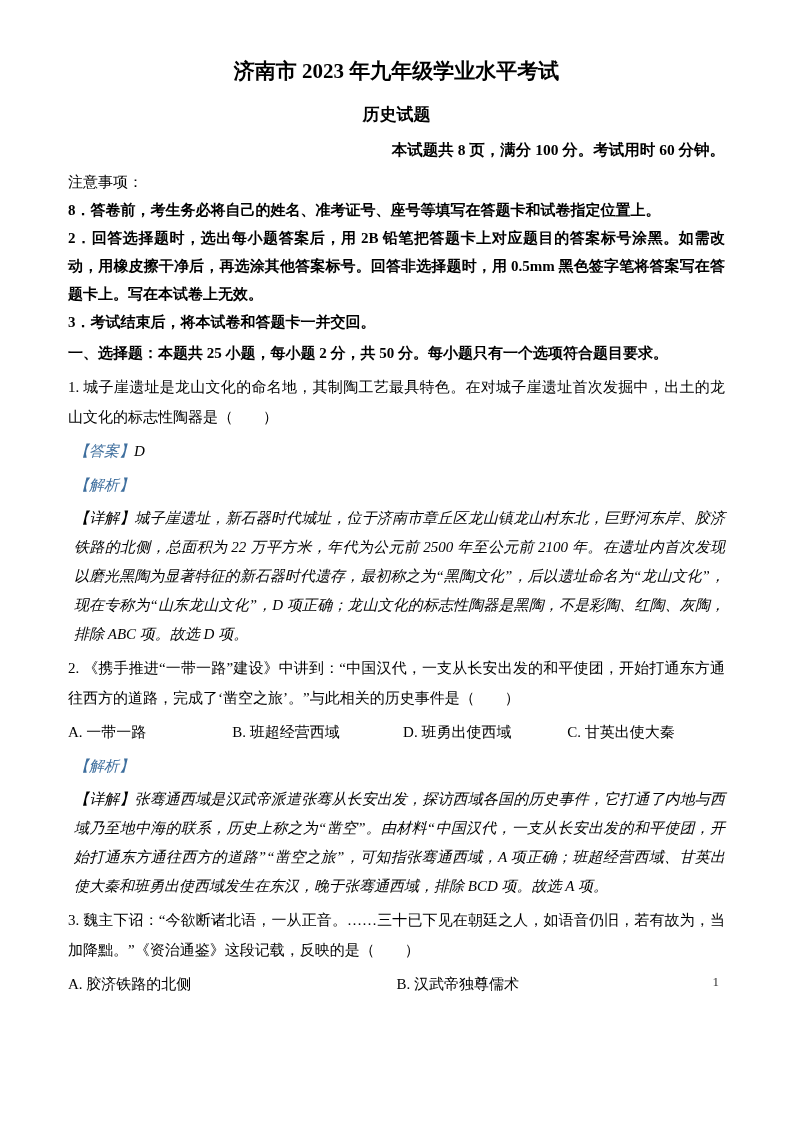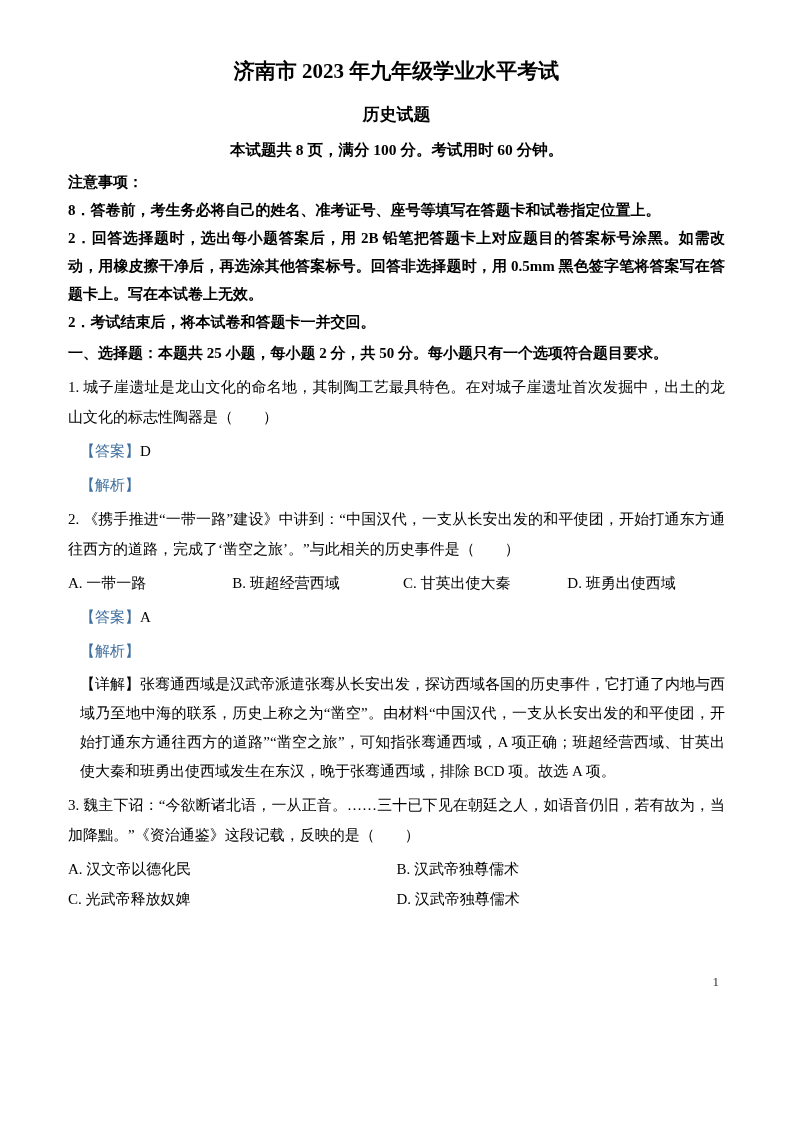--- a/index.html
+++ b/index.html
@@ -26,28 +26,28 @@
   }
   .doc-subtitle {
     margin: 0 0 6px 0;
     text-align: center;
     font-size: 17px;
     font-weight: bold;
     line-height: 30px;
   }
   .doc-info {
     margin: 0 0 4px 0;
-    text-align: center;
+    text-align: right;
     font-size: 15.5px;
     font-weight: bold;
     line-height: 28px;
   }
   .notice-heading {
     margin: 0;
-    font-weight: bold;
+    font-weight: normal;
     line-height: 28px;
   }
   .notice-item {
     margin: 0;
     font-weight: bold;
     line-height: 28px;
     text-align: justify;
   }
   .section-heading {
     margin: 2px 0 0 0;
@@ -66,23 +66,24 @@
     margin: 4px 0 0 0;
     line-height: 30px;
   }
   .options-2 {
     display: grid;
     grid-template-columns: 50% 50%;
     margin: 4px 0 0 0;
     line-height: 30px;
   }
   .answer-line, .analysis-line, .detail-para {
-    margin: 4px 0 0 12px;
+    margin: 4px 0 0 6px;
     line-height: 30px;
     text-align: justify;
+    font-style: italic;
   }
   .detail-para { line-height: 29px; }
   .blue-label { color: #3f6f9e; }
   .page-number {
     position: absolute;
     right: 74px;
     bottom: 14px;
     font-size: 13px;
     color: #333333;
   }
@@ -92,41 +93,41 @@
 
 <div class="page">
 
   <h1 class="doc-title">济南市 2023 年九年级学业水平考试</h1>
   <h2 class="doc-subtitle">历史试题</h2>
   <p class="doc-info">本试题共 8 页，满分 100 分。考试用时 60 分钟。</p>
 
   <p class="notice-heading">注意事项：</p>
   <p class="notice-item">8．答卷前，考生务必将自己的姓名、准考证号、座号等填写在答题卡和试卷指定位置上。</p>
   <p class="notice-item">2．回答选择题时，选出每小题答案后，用 2B 铅笔把答题卡上对应题目的答案标号涂黑。如需改动，用橡皮擦干净后，再选涂其他答案标号。回答非选择题时，用 0.5mm 黑色签字笔将答案写在答题卡上。写在本试卷上无效。</p>
-  <p class="notice-item">2．考试结束后，将本试卷和答题卡一并交回。</p>
+  <p class="notice-item">3．考试结束后，将本试卷和答题卡一并交回。</p>
 
   <p class="section-heading">一、选择题：本题共 25 小题，每小题 2 分，共 50 分。每小题只有一个选项符合题目要求。</p>
 
   <p class="stem">1. 城子崖遗址是龙山文化的命名地，其制陶工艺最具特色。在对城子崖遗址首次发掘中，出土的龙山文化的标志性陶器是（　　）</p>
   <p class="answer-line"><span class="blue-label">【答案】</span><span>D</span></p>
   <p class="analysis-line"><span class="blue-label">【解析】</span></p>
+  <p class="detail-para"><span>【详解】</span><span>城子崖遗址，新石器时代城址，位于济南市章丘区龙山镇龙山村东北，巨野河东岸、胶济铁路的北侧，总面积为 22 万平方米，年代为公元前 2500 年至公元前 2100 年。在遗址内首次发现以磨光黑陶为显著特征的新石器时代遗存，最初称之为“黑陶文化”，后以遗址命名为“龙山文化”，现在专称为“山东龙山文化”，D 项正确；龙山文化的标志性陶器是黑陶，不是彩陶、红陶、灰陶，排除 ABC 项。故选 D 项。</span></p>
 
   <p class="stem">2. 《携手推进“一带一路”建设》中讲到：“中国汉代，一支从长安出发的和平使团，开始打通东方通往西方的道路，完成了‘凿空之旅’。”与此相关的历史事件是（　　）</p>
   <div class="options-4">
     <span>A. 一带一路</span>
     <span>B. 班超经营西域</span>
+    <span>D. 班勇出使西域</span>
     <span>C. 甘英出使大秦</span>
-    <span>D. 班勇出使西域</span>
   </div>
-  <p class="answer-line"><span class="blue-label">【答案】</span><span>A</span></p>
   <p class="analysis-line"><span class="blue-label">【解析】</span></p>
   <p class="detail-para"><span>【详解】</span><span>张骞通西域是汉武帝派遣张骞从长安出发，探访西域各国的历史事件，它打通了内地与西域乃至地中海的联系，历史上称之为“凿空”。由材料“中国汉代，一支从长安出发的和平使团，开始打通东方通往西方的道路”“凿空之旅”，可知指张骞通西域，A 项正确；班超经营西域、甘英出使大秦和班勇出使西域发生在东汉，晚于张骞通西域，排除 BCD 项。故选 A 项。</span></p>
 
   <p class="stem">3. 魏主下诏：“今欲断诸北语，一从正音。……三十已下见在朝廷之人，如语音仍旧，若有故为，当加降黜。”《资治通鉴》这段记载，反映的是（　　）</p>
   <div class="options-2">
-    <span>A. 汉文帝以德化民</span>
+    <span>A. 胶济铁路的北侧</span>
     <span>B. 汉武帝独尊儒术</span>
     <span>C. 光武帝释放奴婢</span>
     <span>D. 汉武帝独尊儒术</span>
   </div>
 
   <div class="page-number">1</div>
 </div>
 
 </body></html>

